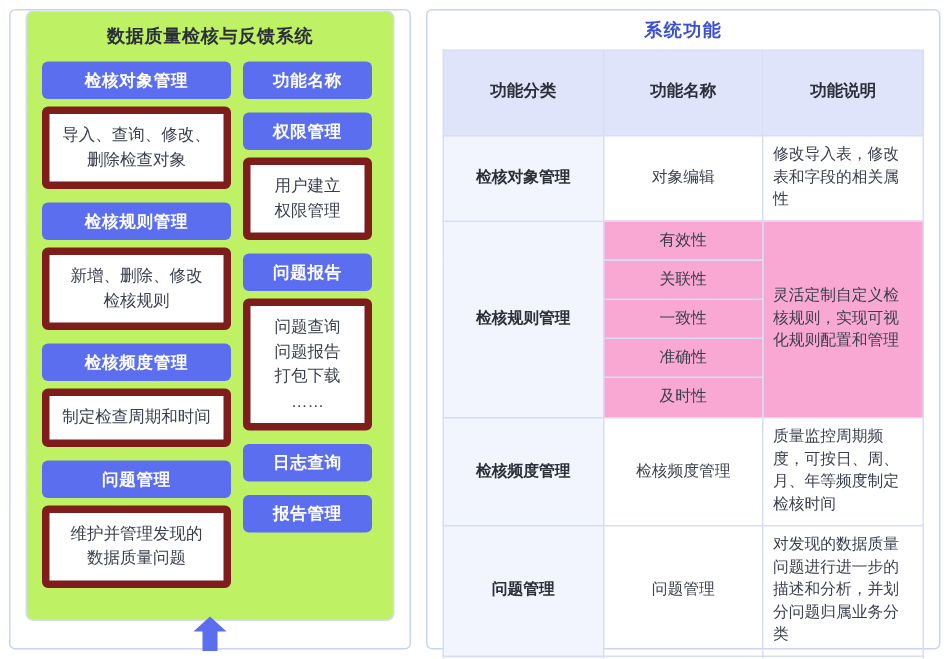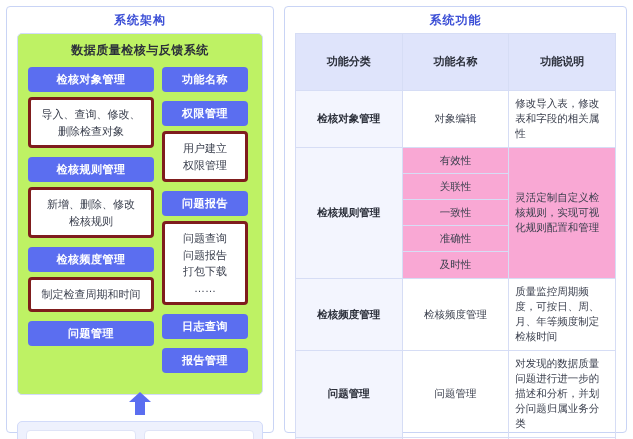--- a/index.html
+++ b/index.html
@@ -80,21 +80,21 @@
     color: #ffffff;
     font-size: 11px;
     font-weight: bold;
     text-align: center;
     border-radius: 4px;
     padding: 5px 2px;
     letter-spacing: .5px;
   }
   .white-box {
     background: #ffffff;
-    border: 3px solid #7f1d1d;
+    border: 5px solid #7f1d1d;
     border-radius: 4px;
     color: #3a3f4d;
     font-size: 11px;
     line-height: 1.5;
     text-align: center;
     padding: 6px 4px;
     margin-top: 5px;
     white-space: pre-line;
   }
   .grp { margin-bottom: 9px; }
@@ -177,21 +177,20 @@
   td.c2 { text-align: center; width: 80px; }
   td.c3 { text-align: left; }
   tr.alt td.c2, tr.alt td.c3 { background: #f9a8d4; }
 </style>
 </head>
 <body>
 
 <div class="page">
 
   <div class="panel panel-left">
-    <div class="panel-title">系统架构</div>
     <div class="arch-body">
 
       <div class="arch-card">
         <div class="arch-card-title">数据质量检核与反馈系统</div>
         <div class="arch-cols">
 
           <div class="col-a">
             <div class="grp">
               <div class="blue-head">检核对象管理</div>
               <div class="white-box">导入、查询、修改、
@@ -201,20 +200,22 @@
               <div class="blue-head">检核规则管理</div>
               <div class="white-box">新增、删除、修改
 检核规则</div>
             </div>
             <div class="grp">
               <div class="blue-head">检核频度管理</div>
               <div class="white-box">制定检查周期和时间</div>
             </div>
             <div class="grp">
               <div class="blue-head">问题管理</div>
+              <div class="white-box">维护并管理发现的
+数据质量问题</div>
             </div>
           </div>
 
           <div class="col-b">
             <div class="grp">
               <div class="blue-head">功能名称</div>
             </div>
             <div class="grp">
               <div class="blue-head">权限管理</div>
               <div class="white-box">用户建立

